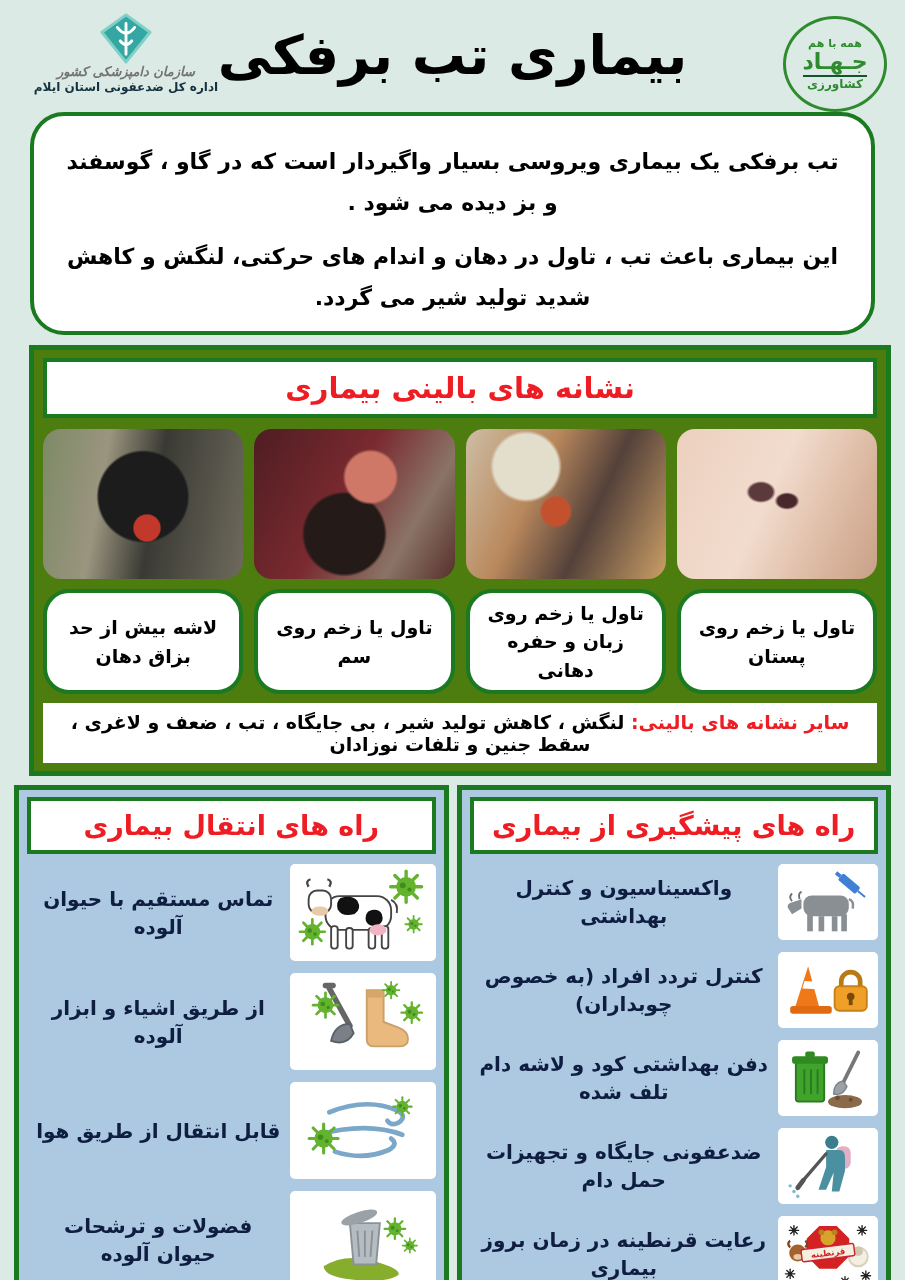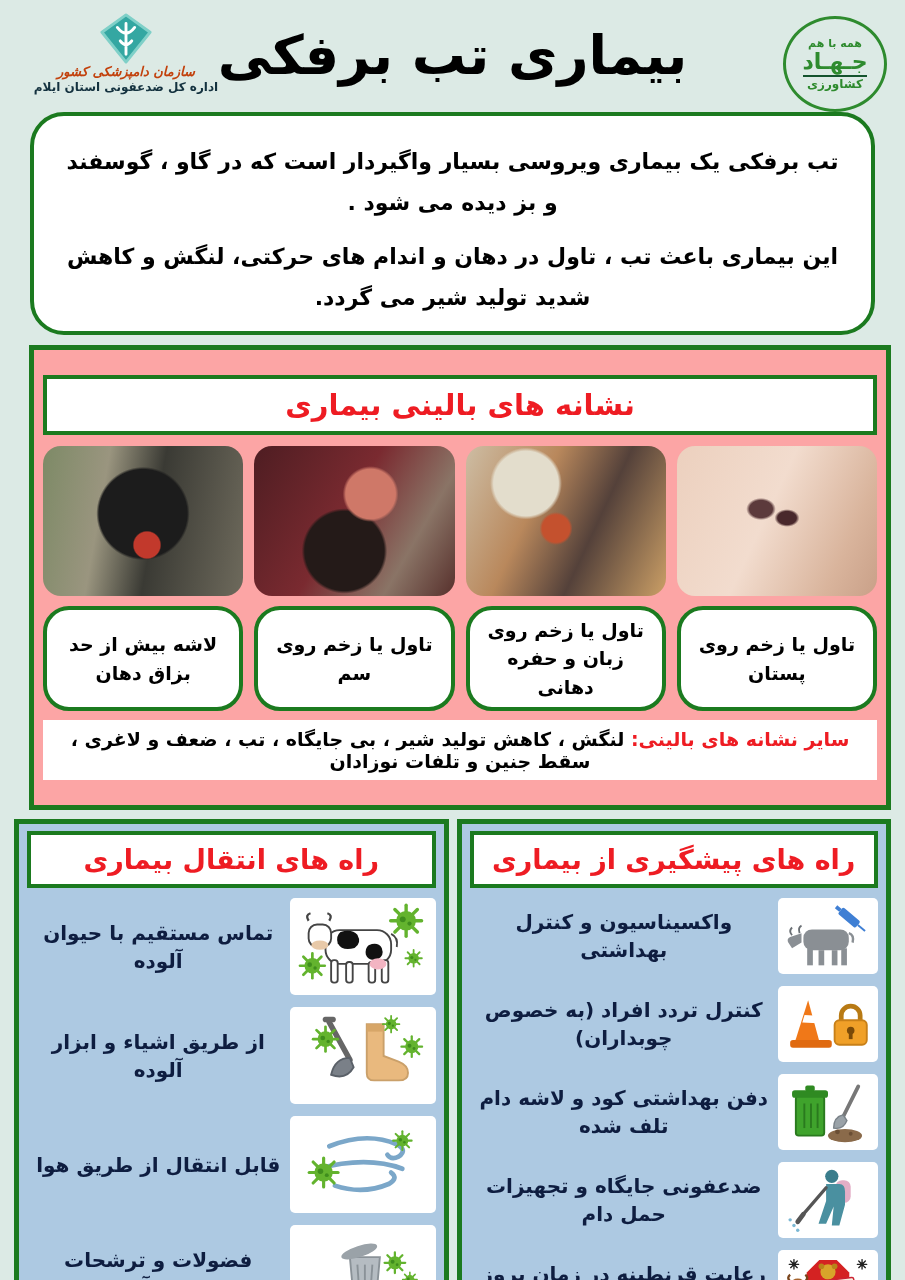--- a/index.html
+++ b/index.html
@@ -12,21 +12,21 @@
   .poster { width: 905px; height: 1280px; padding-top: 6px; overflow: hidden; }
 
   
   .top-header { position: relative; height: 104px; }
   .poster-title {
     text-align: center; font-size: 54px; font-weight: bold; color: #000;
     line-height: 100px; direction: rtl; letter-spacing: -1px;
   }
   .vet-logo { position: absolute; left: 26px; top: 6px; width: 200px; text-align: center; }
   .vet-logo svg { display: block; margin: 0 auto; }
-  .vet-logo .org1 { font-size: 13px; font-weight: bold; color: #c2410c; direction: rtl; font-style: italic; }
+  .vet-logo .org1 { font-size: 13px; font-weight: bold; color: #737373; direction: rtl; font-style: italic; }
   .vet-logo .org2 { font-size: 12px; font-weight: bold; color: #14323f; direction: rtl; margin-top: 1px; }
   .jahad-logo {
     position: absolute; right: 18px; top: 10px; width: 104px; height: 96px;
     border: 3px solid #2e8b2e; border-radius: 50%;
     display: flex; flex-direction: column; align-items: center; justify-content: center;
     color: #2e8b2e; direction: rtl; background: transparent;
   }
   .jahad-logo .l1 { font-size: 11px; font-weight: bold; }
   .jahad-logo .l2 { font-size: 22px; font-weight: bold; border-bottom: 2px solid #14532d; line-height: 1.1; }
   .jahad-logo .l3 { font-size: 12px; font-weight: bold; }
@@ -39,21 +39,21 @@
   }
   .intro-box p {
     font-size: 22px; font-weight: bold; color: #000;
     text-align: center; line-height: 1.85; margin-top: 14px;
   }
 
   
   .green-panel {
     margin: 10px 14px 0 29px;
     border: 5px solid #1b7a1f;
-    background: #fca5a5; padding: 25px 9px;
+    background: #4d7c0f; padding: 8px 9px;
   }
   .panel-title-box {
     background: #fff; border: 4px solid #1b7a1f;
     text-align: center; padding: 9px 4px;
   }
   .panel-title-box span {
     color: #ee1c23; font-size: 29px; font-weight: bold; direction: rtl;
   }
 
   

